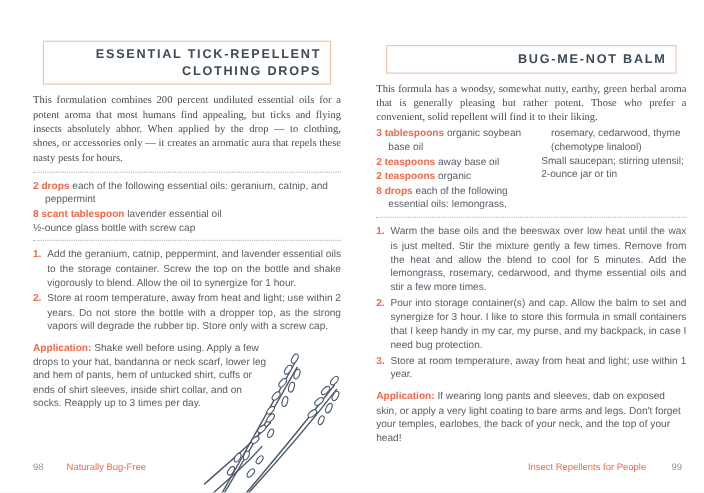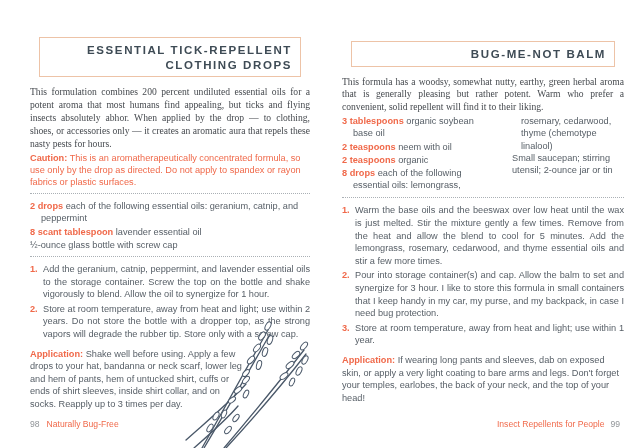--- a/index.html
+++ b/index.html
@@ -29,55 +29,54 @@
   .accent-note{
     font-size:9.2px;line-height:12.2px;color:#f0694a;margin:0;
   }
   .accent-note .lbl{font-weight:bold;}
 
   .divider{border:0;border-top:1.5px dotted #aab0b5;margin:5px 0 6px 0;height:0;}
 
   .ing{font-size:9.2px;line-height:12.2px;padding-left:11px;text-indent:-11px;margin:0 0 1px 0;}
   .ing .qty{color:#f0694a;font-weight:bold;}
 
-  .ing-cols{display:flex;gap:20px;}
+  .ing-cols{display:flex;}
   .ing-col1{width:150px;flex:0 0 150px;}
   .ing-col2{flex:1;}
   .ing-plain{font-size:9.2px;line-height:12.2px;margin:0;}
   .ing-cont{padding-left:9px;}
 
   .step{display:flex;margin:0 0 2px 0;}
   .step .num{flex:0 0 13px;color:#f0694a;font-weight:bold;font-size:9.2px;line-height:12.6px;}
   .step .txt{flex:1;font-size:9.2px;line-height:12.6px;text-align:justify;}
 
   .application{font-size:9.2px;line-height:12.6px;margin:7px 0 0 0;}
   .application .lbl{color:#f0694a;font-weight:bold;}
   .page-left .application{max-width:212px;}
 
   .steps{margin-top:3px;}
 
   .lavender{position:absolute;left:150px;top:288px;width:162px;height:160px;}
 
   .footer{position:absolute;top:419px;font-size:8.6px;line-height:10px;}
-  .footer-left{left:30px;display:flex;gap:7px;}
-  .footer-right{right:20px;display:flex;gap:6px;}
+  .footer-left{left:30px;display:flex;gap:21px;}
+  .footer-right{right:20px;display:flex;gap:23px;}
   .footer .pgnum{color:#909498;}
   .footer .book{color:#f0694a;}
 </style>
 </head>
 <body>
 
 <div class="spread">
 
   <div class="page page-left">
     <div class="title-box">
       <div class="title">ESSENTIAL TICK-REPELLENT CLOTHING DROPS</div>
     </div>
     <p class="intro">This formulation combines 200 percent undiluted essential oils for a potent aroma that most humans find appealing, but ticks and flying insects absolutely abhor. When applied by the drop — to clothing, shoes, or accessories only — it creates an aromatic aura that repels these nasty pests for hours.</p>
-    <p class="accent-note"><span class="lbl">Caution:</span><span> This is an aromatherapeutically concentrated formula, so use only by the drop as directed. Do not apply to spandex or rayon fabrics or plastic surfaces.</span></p>
     <div class="divider"></div>
 
     <div>
       <p class="ing"><span class="qty">2 drops</span><span> each of the following essential oils: geranium, catnip, and peppermint</span></p>
       <p class="ing"><span class="qty">8 scant tablespoon</span><span> lavender essential oil</span></p>
       <p class="ing"><span class="qty"></span><span>½-ounce glass bottle with screw cap</span></p>
     </div>
     <div class="divider"></div>
 
     <div class="steps">
@@ -128,26 +127,26 @@
         <ellipse cx="56" cy="130" rx="4.2" ry="2.2" transform="rotate(-52 56 130)"></ellipse>
         <ellipse cx="48" cy="142" rx="4.4" ry="2.3" transform="rotate(-50 48 142)"></ellipse>
       </g>
     </svg>
   </div>
 
   <div class="page page-right">
     <div class="title-box">
       <div class="title">BUG-ME-NOT BALM</div>
     </div>
-    <p class="intro">This formula has a woodsy, somewhat nutty, earthy, green herbal aroma that is generally pleasing but rather potent. Warm who prefer a convenient, solid repellent will find it to their liking.</p>
+    <p class="intro">This formula has a woodsy, somewhat nutty, earthy, green herbal aroma that is generally pleasing but rather potent. Those who prefer a convenient, solid repellent will find it to their liking.</p>
 
     <div class="ing-cols">
       <div class="ing-col1">
         <p class="ing"><span class="qty">3 tablespoons</span><span> organic soybean base oil</span></p>
-        <p class="ing"><span class="qty">2 teaspoons</span><span> neem with oil</span></p>
+        <p class="ing"><span class="qty">2 teaspoons</span><span> away base oil</span></p>
         <p class="ing"><span class="qty">2 teaspoons</span><span> organic</span></p>
         <p class="ing"><span class="qty">8 drops</span><span> each of the following essential oils: lemongrass,</span></p>
       </div>
       <div class="ing-col2">
         <p class="ing-plain ing-cont">rosemary, cedarwood, thyme (chemotype linalool)</p>
         <p class="ing-plain">Small saucepan; stirring utensil; 2-ounce jar or tin</p>
       </div>
     </div>
     <div class="divider"></div>
 

